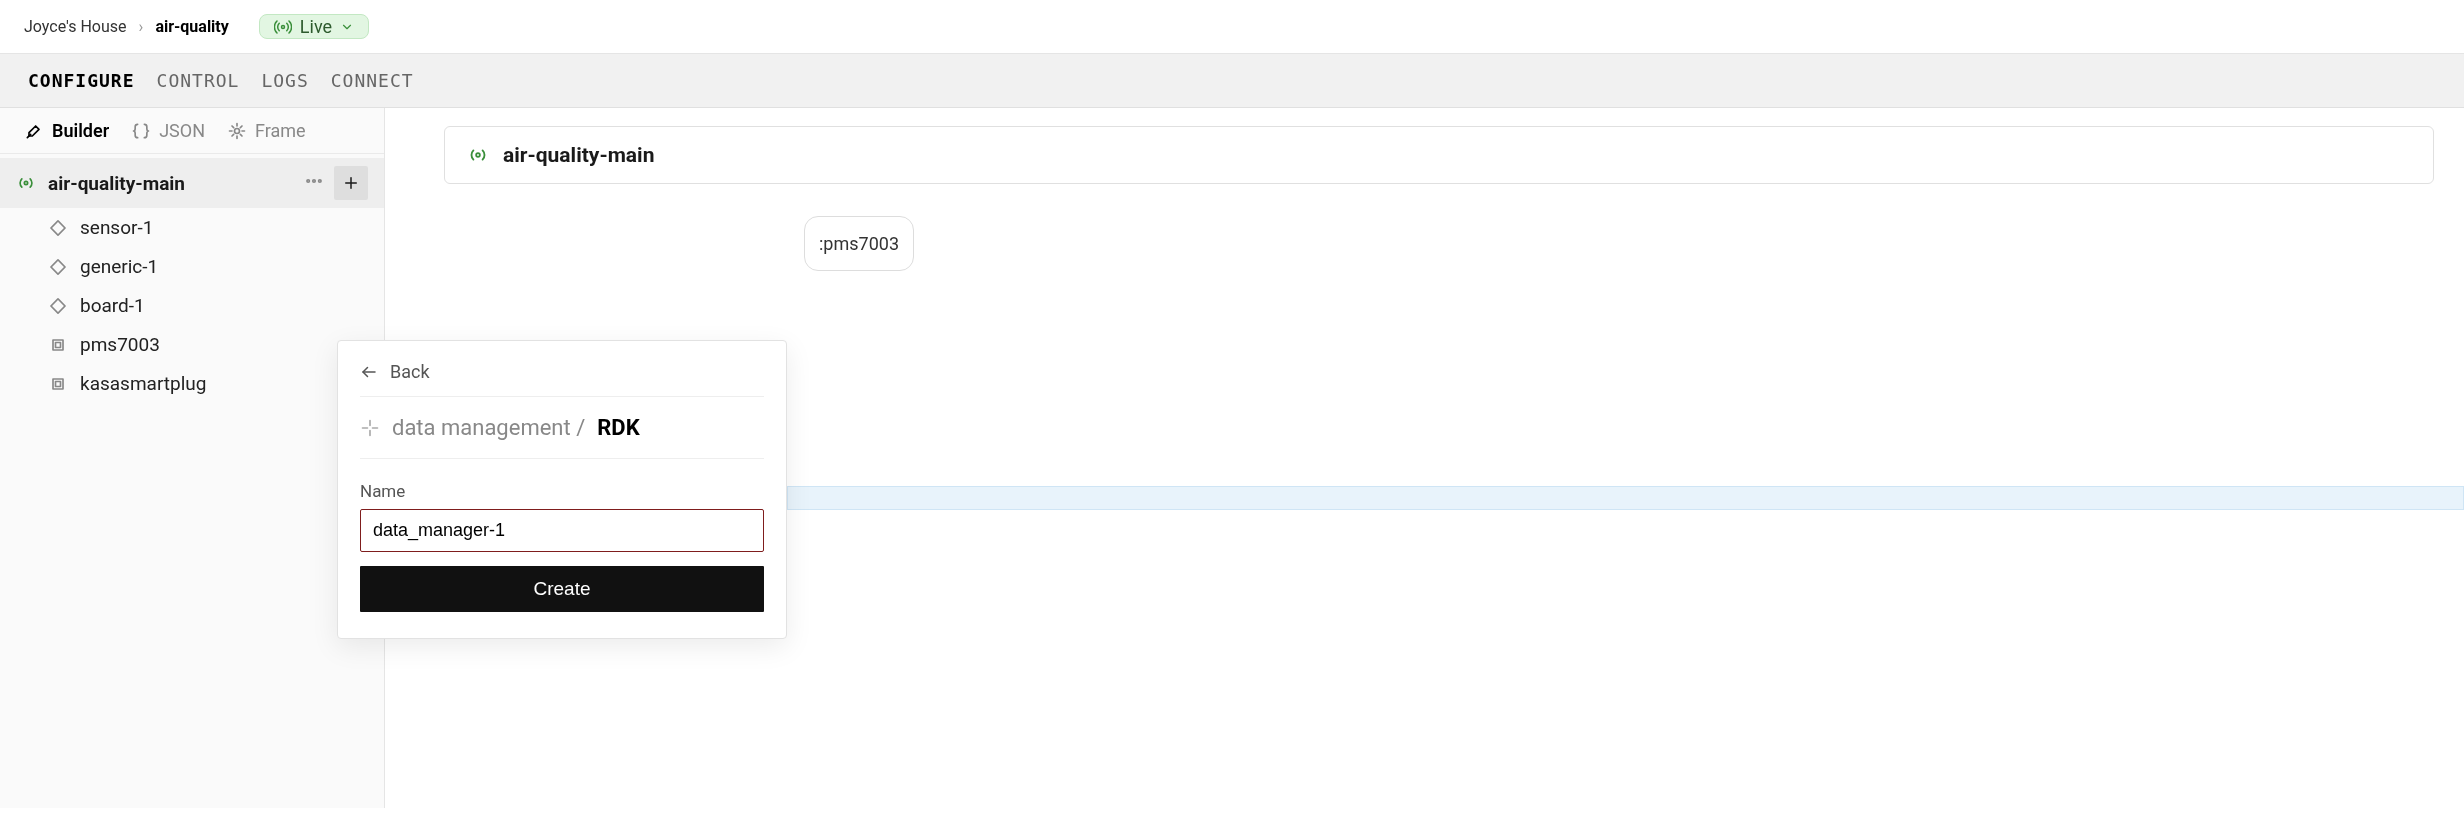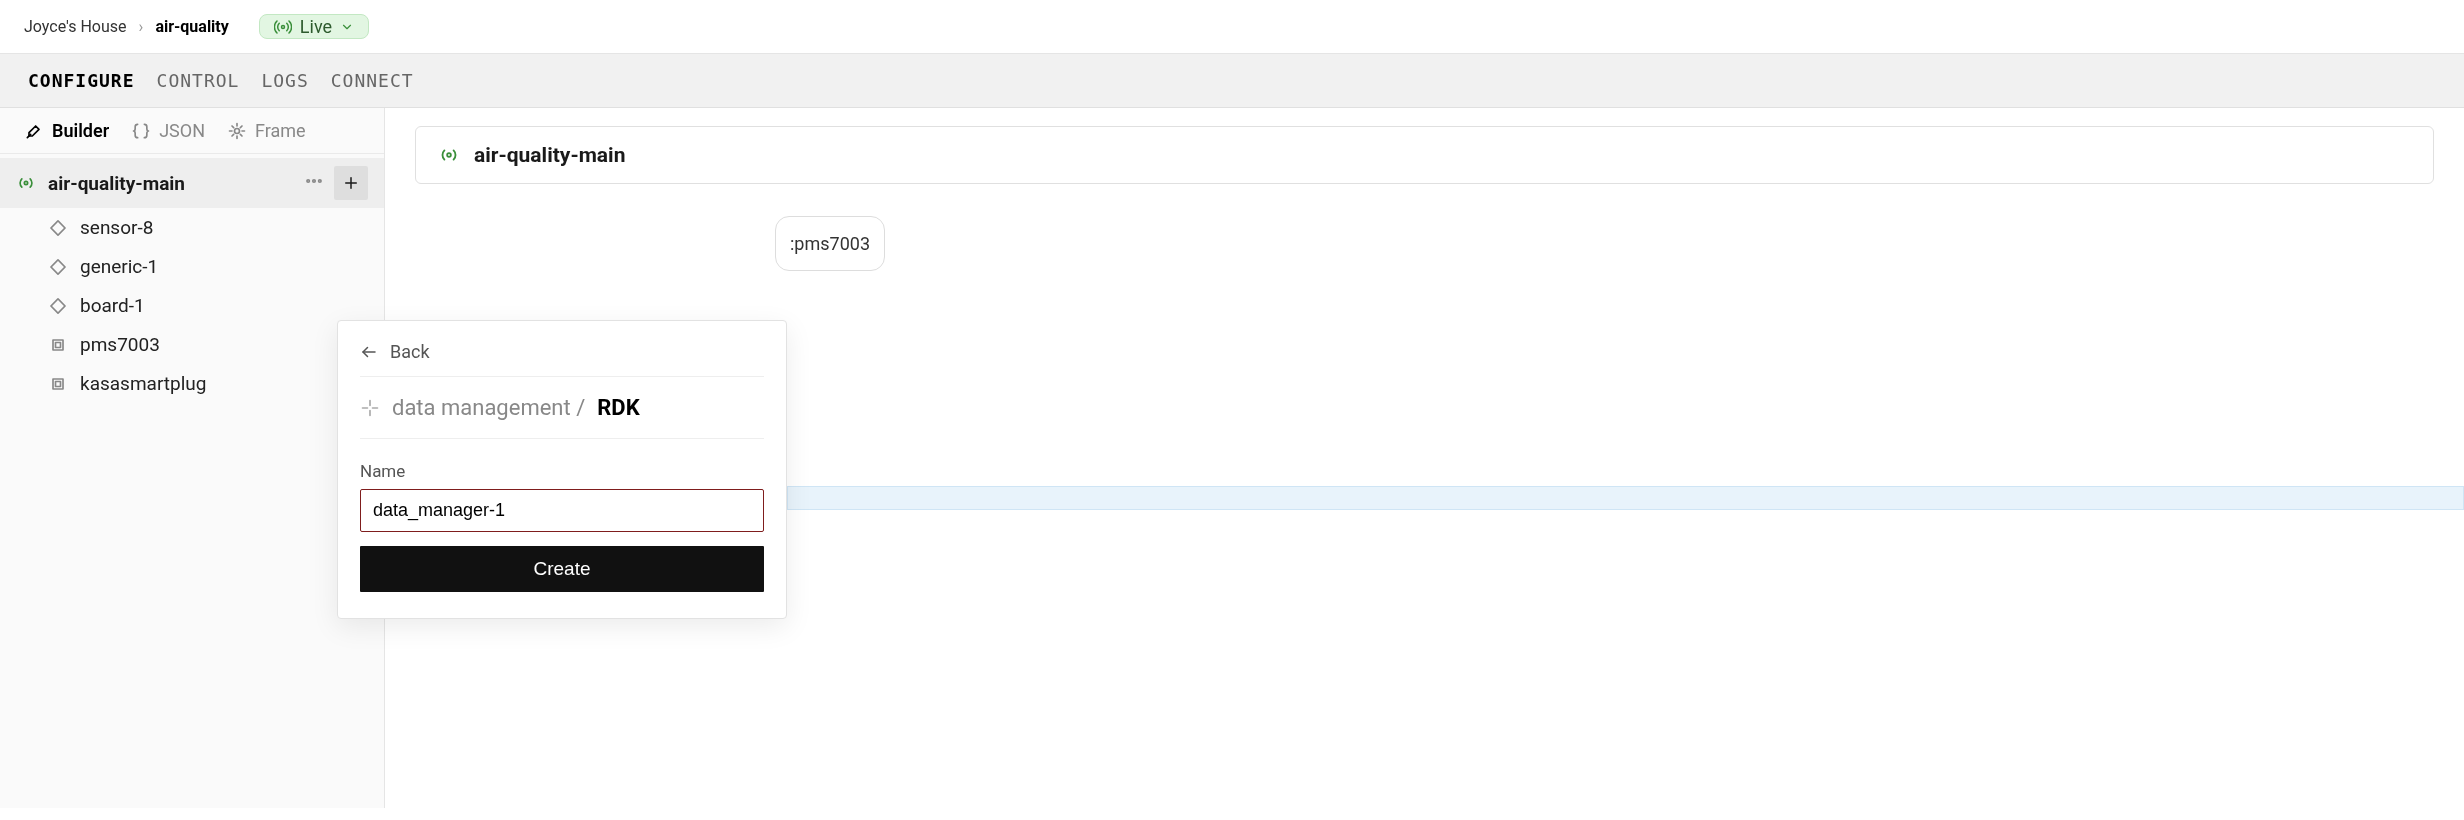--- a/index.html
+++ b/index.html
@@ -38,21 +38,21 @@
     background: #f1f1f1;
     border-bottom: 1px solid #e0e0e0;
     font-family: ui-monospace, 'SFMono-Regular', Menlo, monospace;
     font-size: 18px;
     letter-spacing: 1px;
   }
   .tab { color: #666; cursor: pointer; }
   .tab.active { color: #000; font-weight: 700; }
 
   
-  .body { display: flex; position: relative; }
+  .body { display: flex; position: relative; gap: 29px; }
 
   
   .sidebar {
     width: 385px;
     background: #fafafa;
     border-right: 1px solid #e5e5e5;
     min-height: 700px;
   }
   .sidebar-views {
     display: flex; align-items: center; gap: 22px;
@@ -99,21 +99,21 @@
     padding: 16px 14px;
     font-size: 18px;
     color: #333;
     margin-top: 32px;
     margin-left: 360px;
   }
 
   
   .popover {
     position: absolute;
-    left: 337px; top: 212px;
+    left: 337px; top: 232px;
     width: 450px;
     background: #fff;
     border: 1px solid #e2e2e2;
     box-shadow: 0 8px 28px rgba(0,0,0,0.08);
     border-radius: 4px;
     padding: 20px 22px 26px 22px;
     z-index: 50;
   }
   .popover .back-row { display: flex; align-items: center; gap: 12px; color: #555; cursor: pointer; font-size: 18px; padding-bottom: 14px; border-bottom: 1px solid #eee; }
   .popover .title-row { display: flex; align-items: center; gap: 12px; color: #888; font-size: 22px; padding: 18px 0; border-bottom: 1px solid #eee; }
@@ -223,21 +223,21 @@
                 <line x1="5" y1="12" x2="19" y2="12"></line>
             </svg>
           </span>
         </span>
       </div>
 
       <div class="tree-item child">
         <svg class="node-icon" viewBox="0 0 24 24" style="stroke:#888">
           <rect x="6" y="6" width="12" height="12" transform="rotate(45 12 12)"></rect>
         </svg>
-        <span>sensor-8</span>
+        <span>sensor-1</span>
       </div>
       <div class="tree-item child">
         <svg class="node-icon" viewBox="0 0 24 24" style="stroke:#888">
           <rect x="6" y="6" width="12" height="12" transform="rotate(45 12 12)"></rect>
         </svg>
         <span>generic-1</span>
       </div>
       <div class="tree-item child">
         <svg class="node-icon" viewBox="0 0 24 24" style="stroke:#888">
           <rect x="6" y="6" width="12" height="12" transform="rotate(45 12 12)"></rect>

